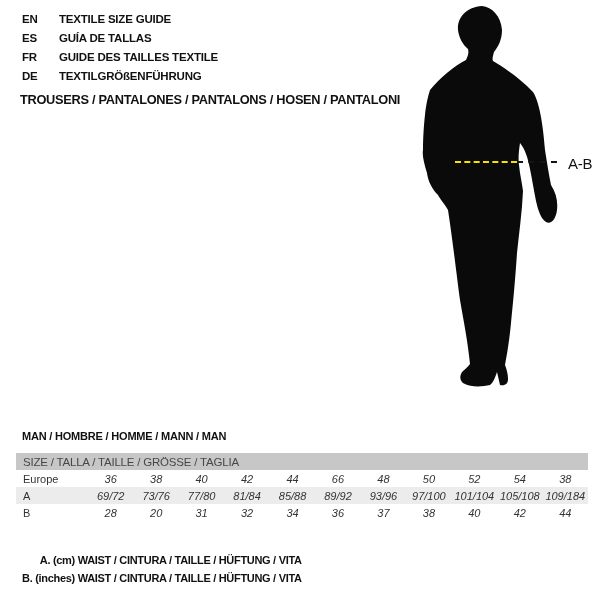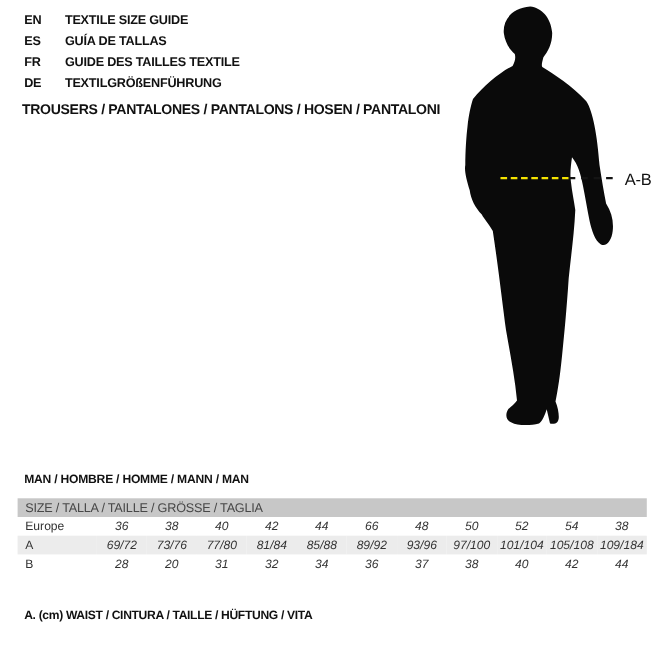--- a/index.html
+++ b/index.html
@@ -170,15 +170,16 @@
           <td>38</td>
           <td>40</td>
           <td>42</td>
           <td>44</td>
         </tr>
 </tbody>
   </table>
 
   <div class="footnotes">
     <div>A. (cm) WAIST / CINTURA / TAILLE / HÜFTUNG / VITA</div>
+    <div>B. (inches) WAIST / CINTURA / TAILLE / HÜFTUNG / VITA</div>
   </div>
 
 </div>
 
 </body></html>

